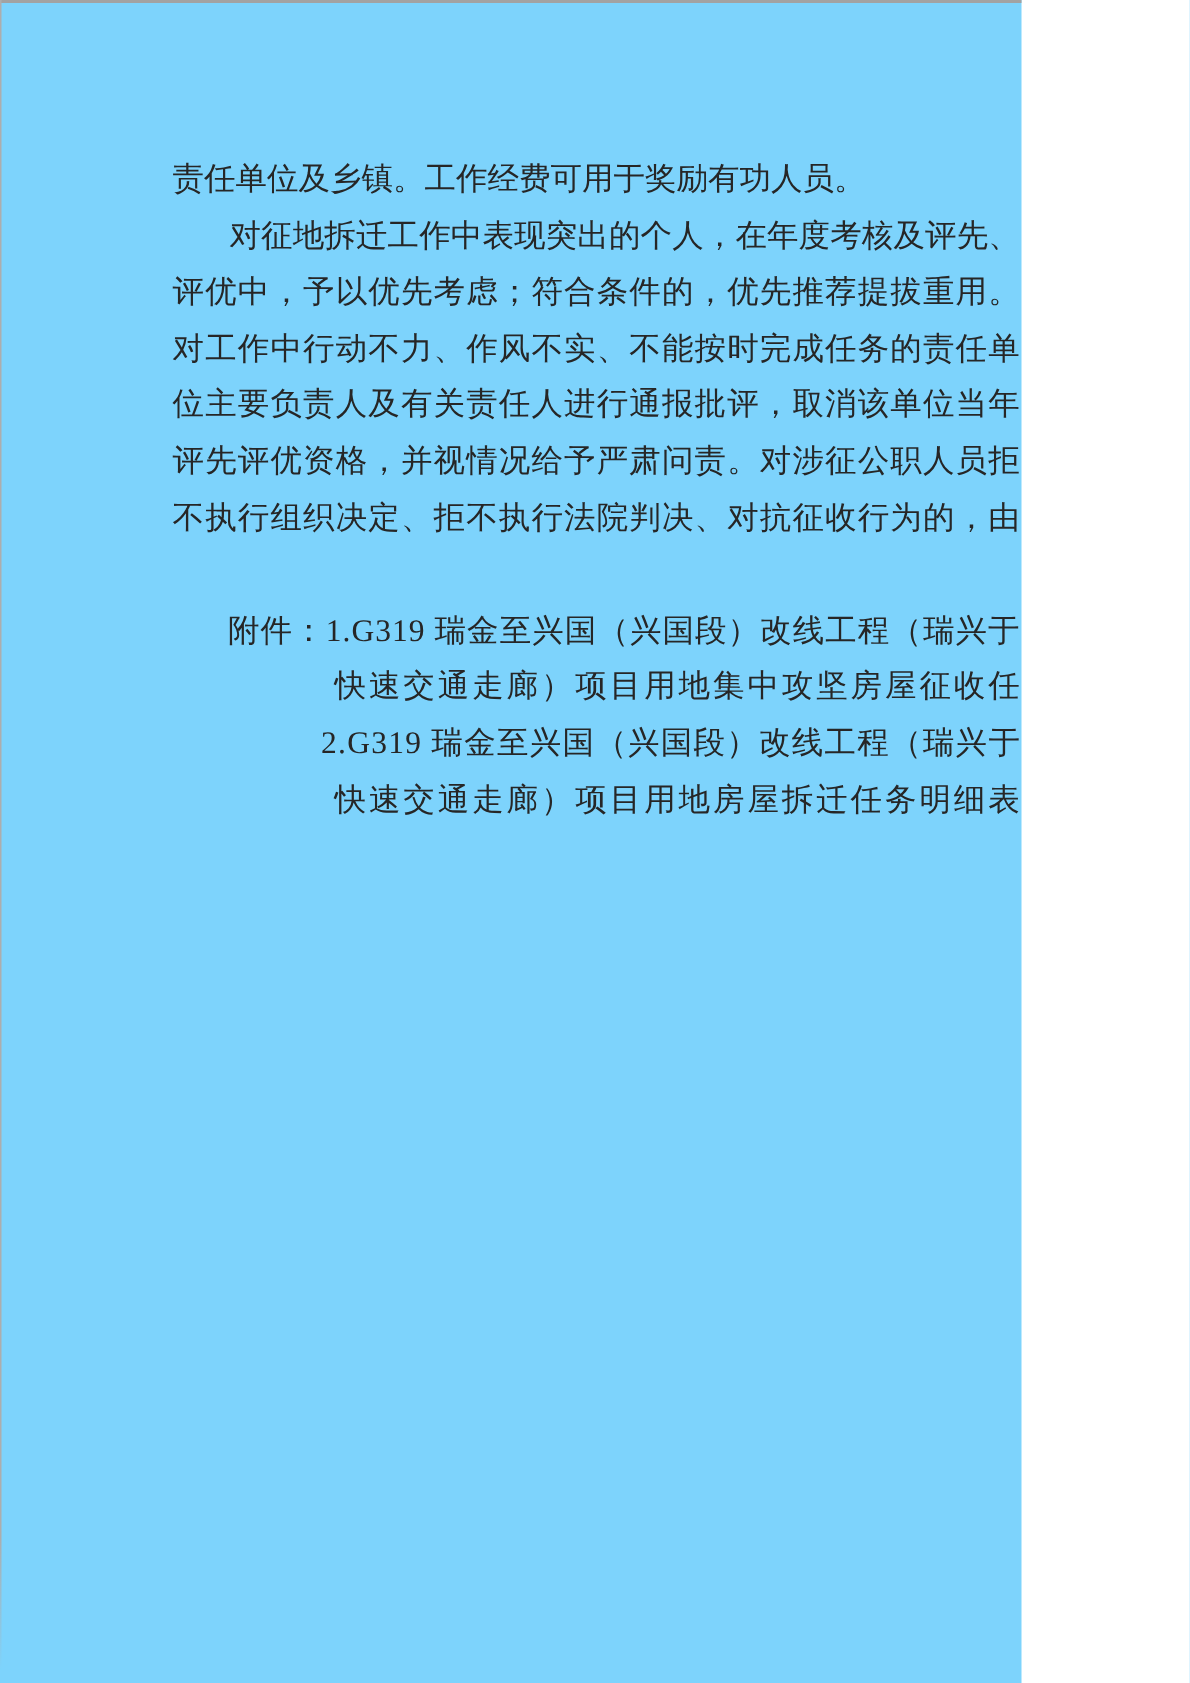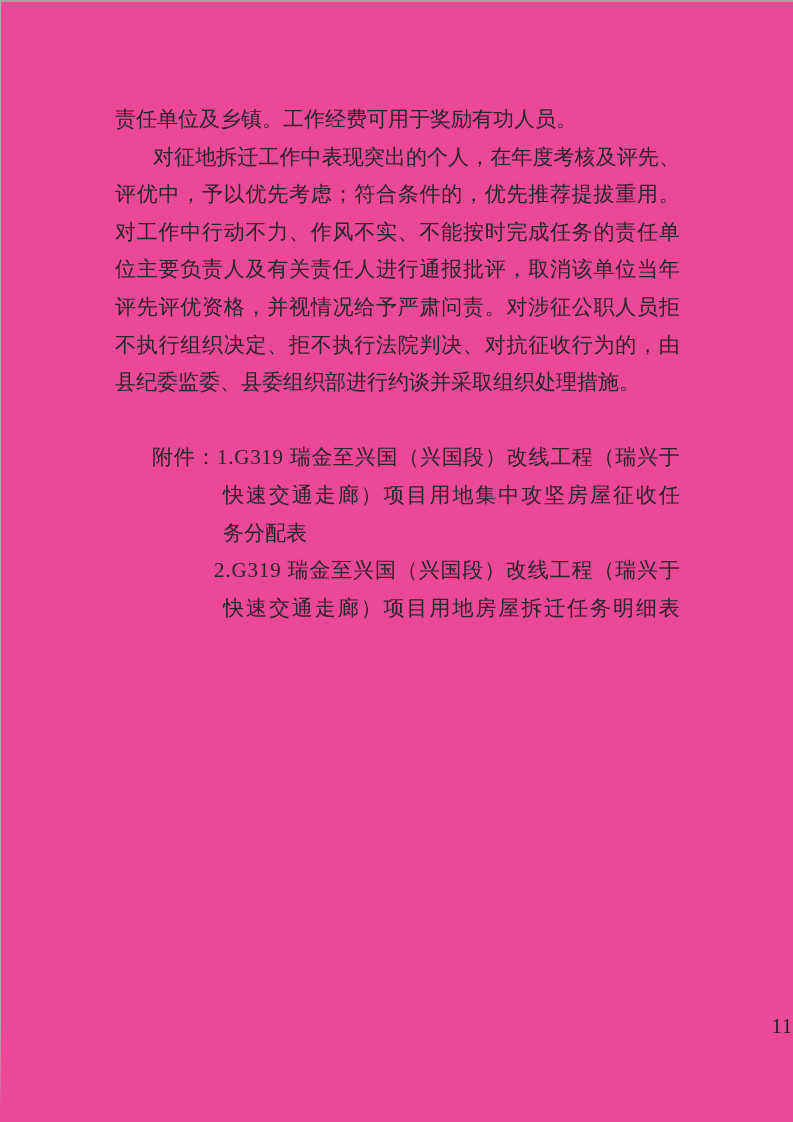--- a/index.html
+++ b/index.html
@@ -2,23 +2,23 @@
 <html><head>
 <meta charset="utf-8">
 <style>
   html, body {
     margin: 0;
     padding: 0;
     background: #ffffff;
   }
   .page {
     position: relative;
-    width: 793px;
+    width: 681px;
     height: 1122px;
-    background: #ec4899;
+    background: #7dd3fc;
     font-family: "Liberation Serif", serif;
     color: #262626;
     overflow: hidden;
   }
   
   .scan-edge-top {
     position: absolute;
     top: 0; left: 0;
     width: 793px; height: 2px;
     background: #a2a2a2;
@@ -236,21 +236,20 @@
         <span>对</span>
         <span>抗</span>
         <span>征</span>
         <span>收</span>
         <span>行</span>
         <span>为</span>
         <span>的</span>
         <span>，</span>
         <span>由</span>
       </div>
-    <div class="line">县纪委监委、县委组织部进行约谈并采取组织处理措施。</div>
 
     <div class="line spacer"></div>
 
     <div class="line j ind-b">
         <span>附</span>
         <span>件</span>
         <span>：</span>
         <span>1</span>
         <span>.</span>
         <span>G</span>
@@ -292,21 +291,20 @@
         <span>集</span>
         <span>中</span>
         <span>攻</span>
         <span>坚</span>
         <span>房</span>
         <span>屋</span>
         <span>征</span>
         <span>收</span>
         <span>任</span>
       </div>
-    <div class="line ind-c">务分配表</div>
     <div class="line j ind-d">
         <span>2</span>
         <span>.</span>
         <span>G</span>
         <span>3</span>
         <span>1</span>
         <span>9</span>
         <span>&nbsp;</span>
         <span>瑞</span>
         <span>金</span>

